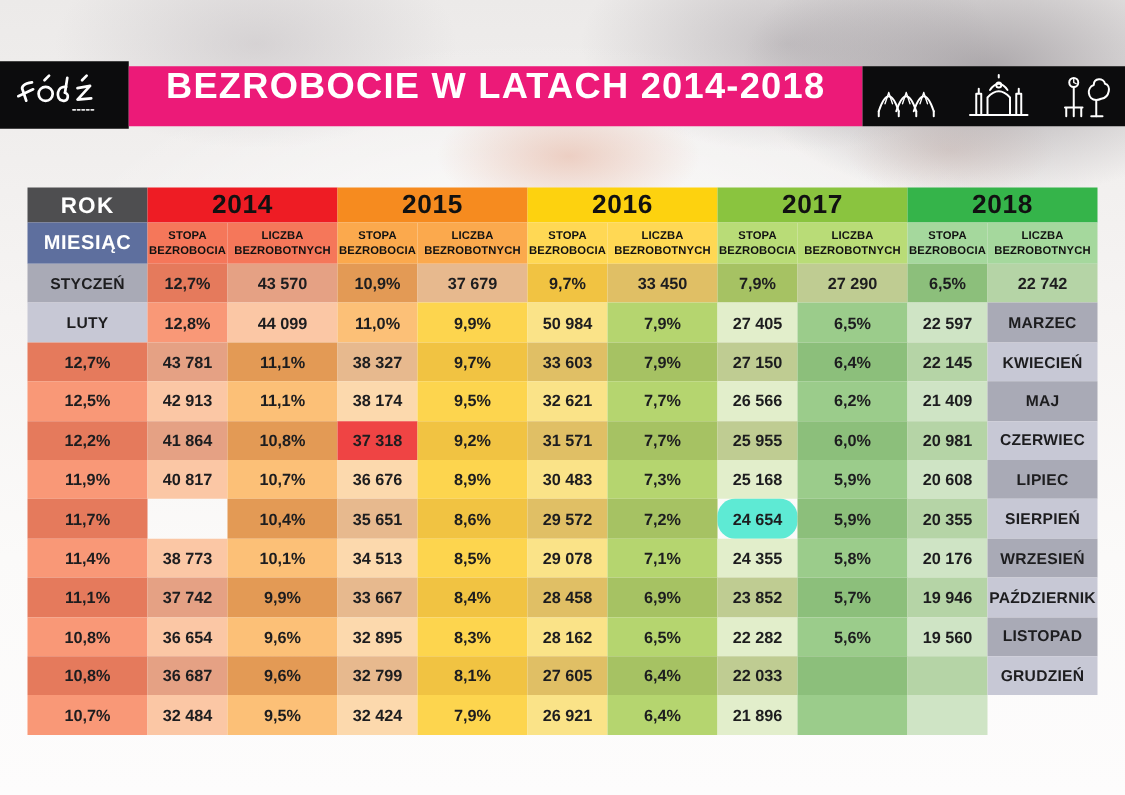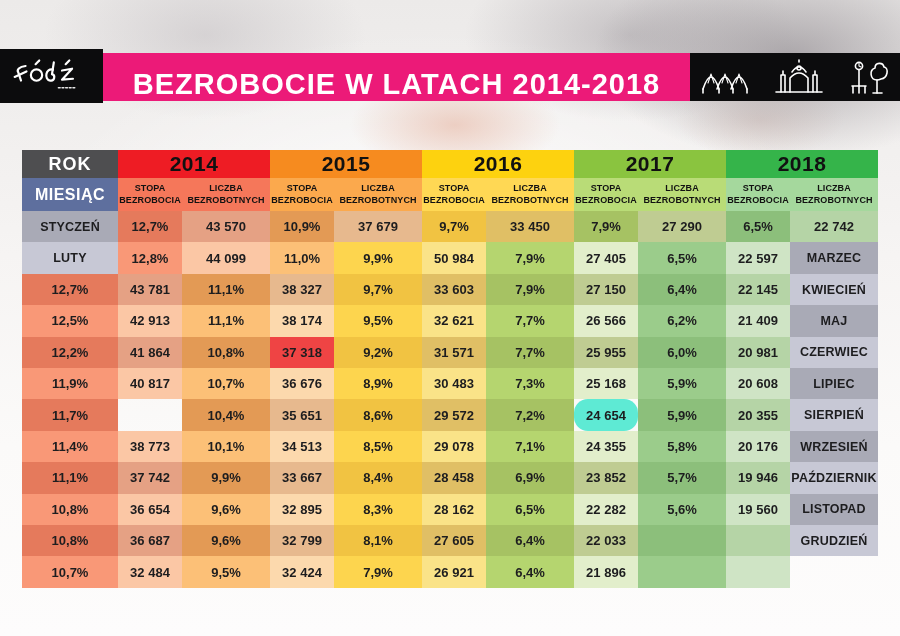--- a/index.html
+++ b/index.html
@@ -20,21 +20,21 @@
       radial-gradient(120px 55px at 760px 120px, rgba(214,188,179,.40), rgba(214,188,179,0) 70%),
       radial-gradient(520px 280px at 430px 250px, rgba(255,255,255,.95), rgba(255,255,255,0) 78%),
       linear-gradient(180deg,#eceae9 0%,#f6f4f3 40%,#fbfaf9 70%,#fdfcfc 100%);
   }
   .stage{position:absolute;inset:0;}
 
   
   .logo-box{position:absolute;left:0;top:49px;width:103px;height:54px;background:#0c0c0d;
     display:flex;align-items:center;justify-content:center;}
   .banner{position:absolute;left:103px;top:53px;width:587px;height:48px;background:#ec1a78;
-    display:flex;align-items:flex-end;justify-content:center;}
+    display:flex;align-items:flex-start;justify-content:center;}
   .banner-title{color:#fff;font-size:29px;font-weight:bold;letter-spacing:1px;white-space:nowrap;}
   .icons-box{position:absolute;left:690px;top:53px;width:210px;height:48px;background:#0c0c0d;
     display:flex;align-items:center;justify-content:center;gap:22px;}
   .hdr-icon svg{display:block;}
 
   
   .grid{
     position:absolute;left:22px;top:150px;width:856px;height:438px;
     display:grid;
     grid-template-columns:96px repeat(5, 64px 88px);

